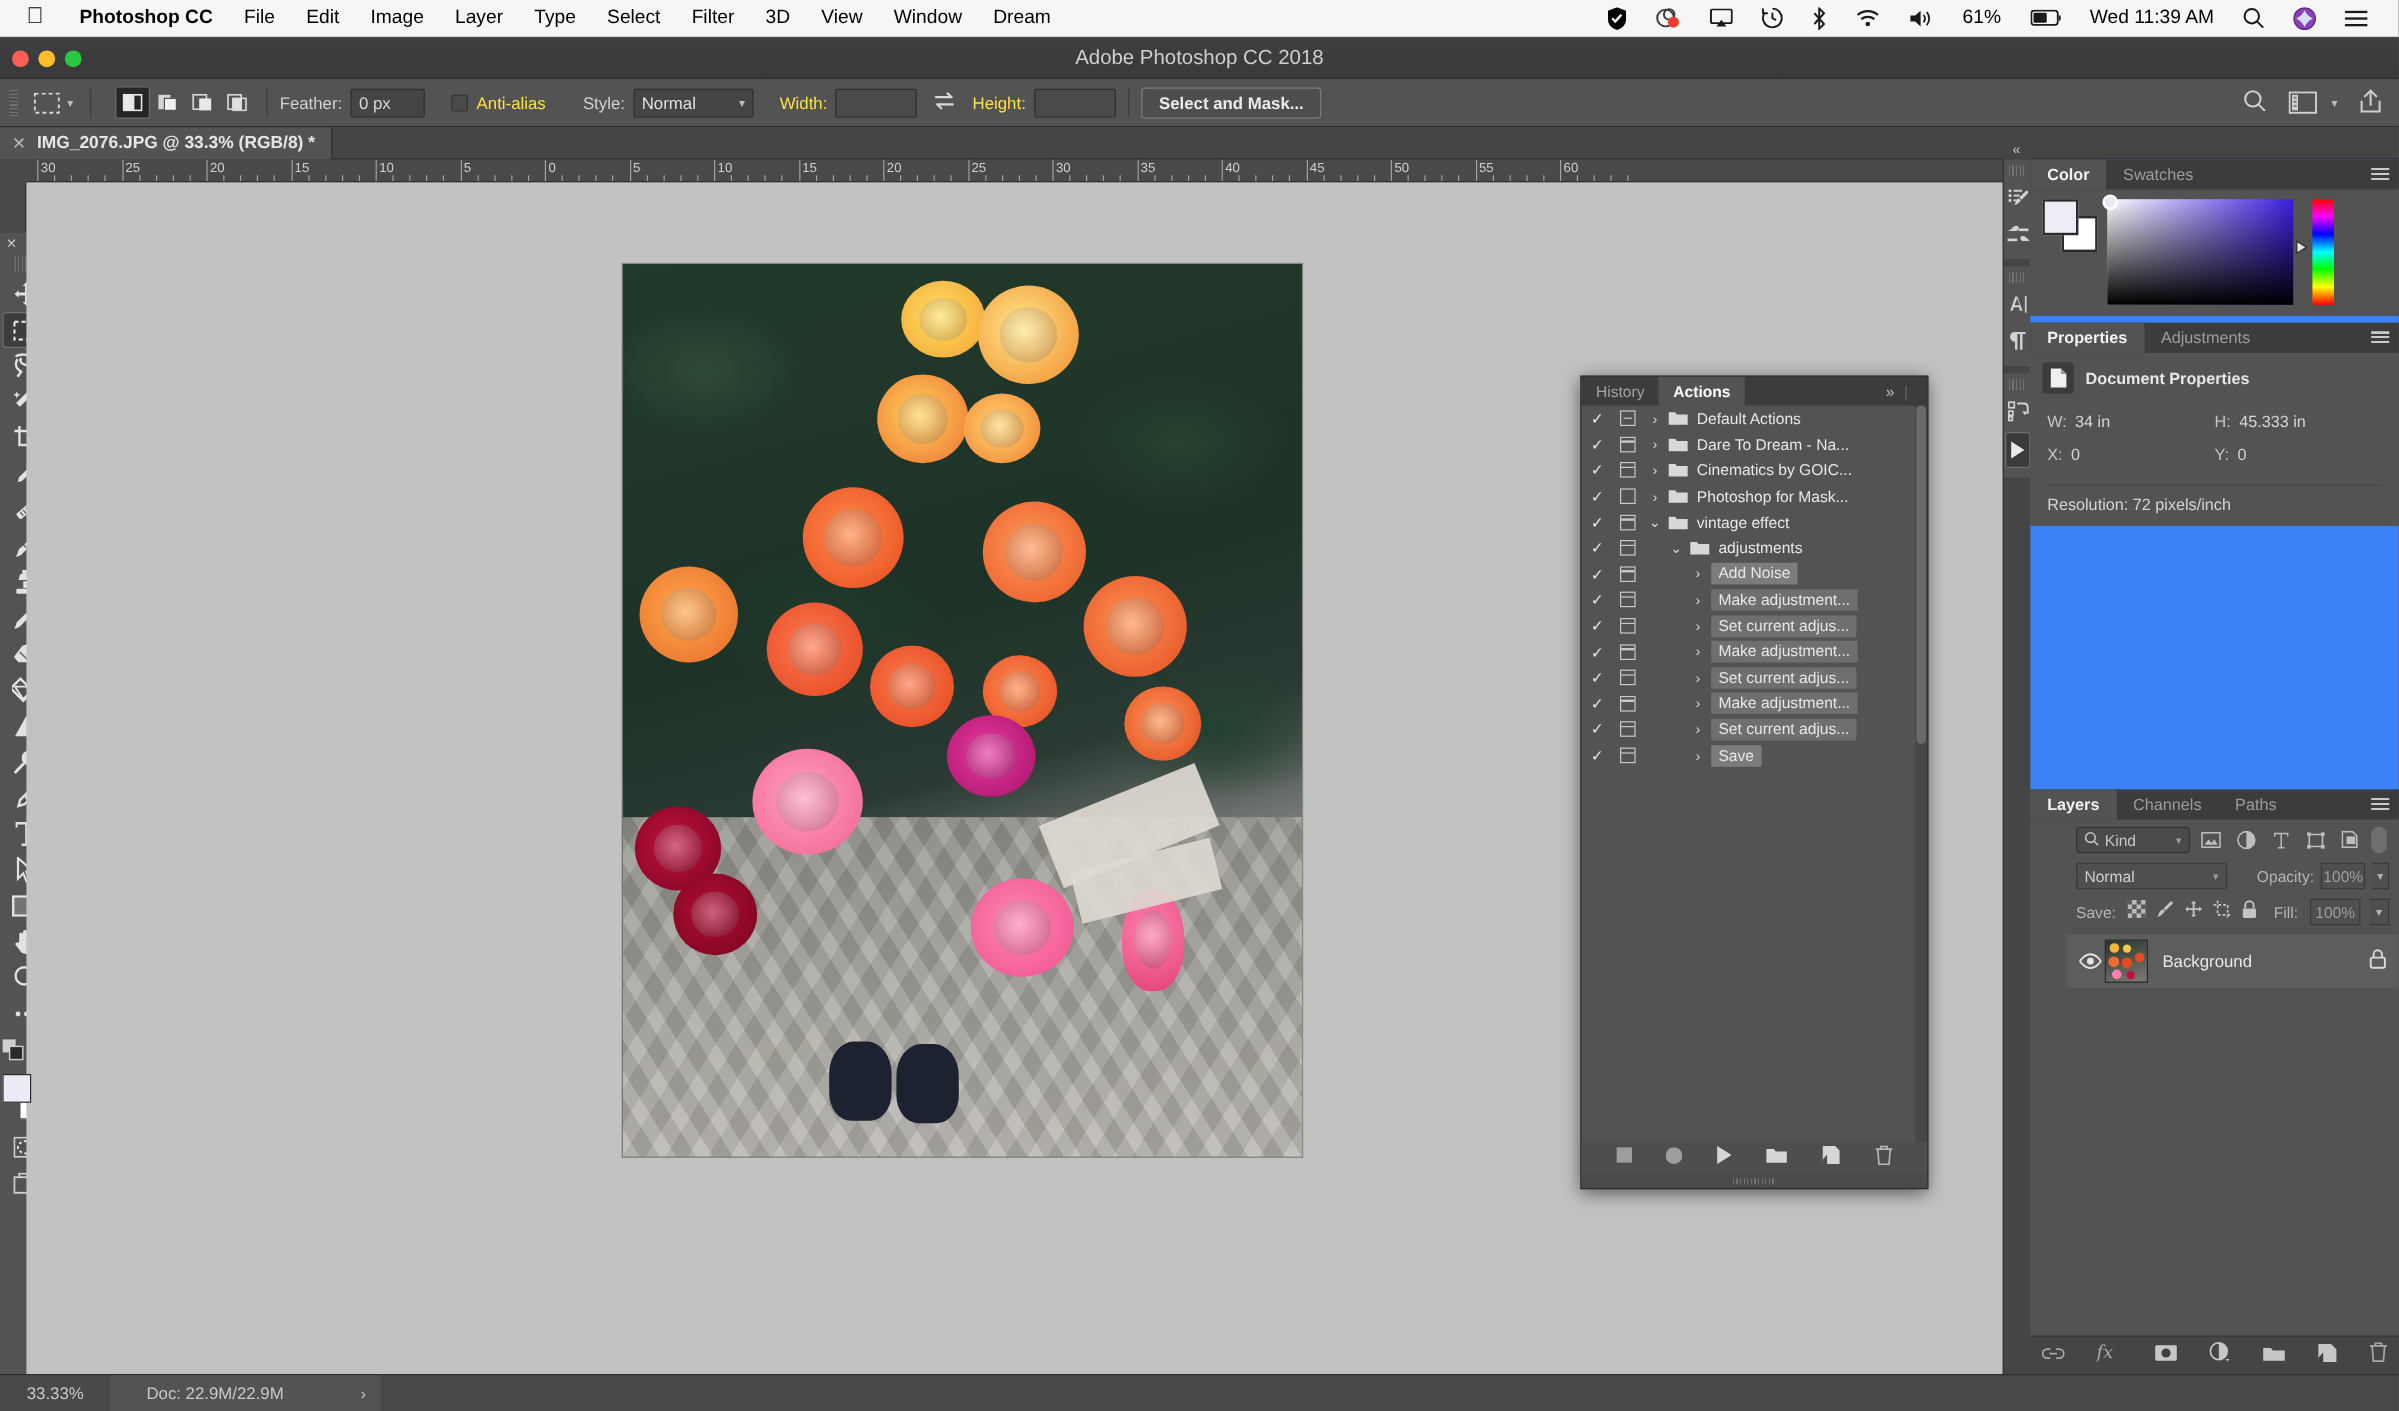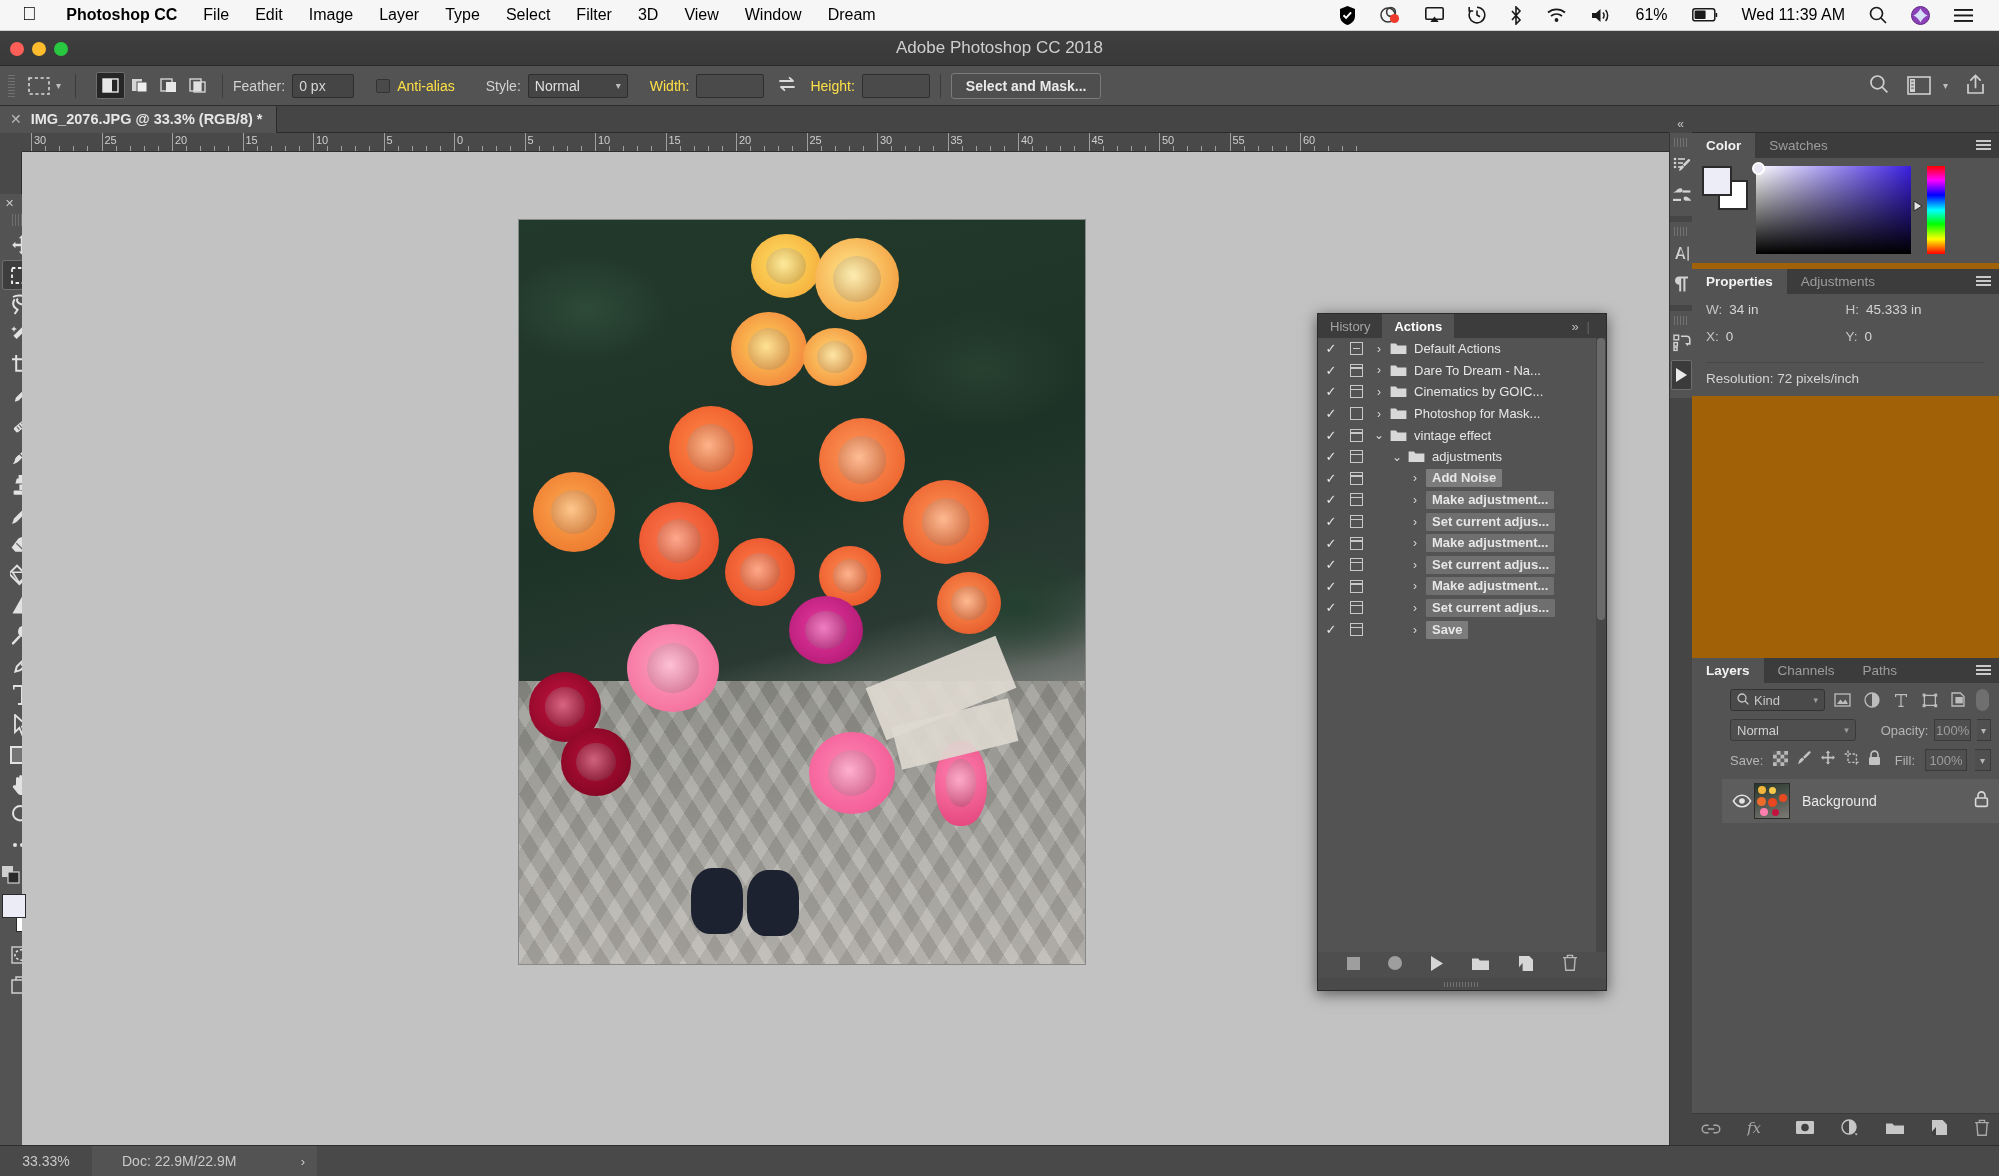--- a/index.html
+++ b/index.html
@@ -173,21 +173,21 @@
   .dock-collapse { position: absolute; right: 307px; top: 115px; width: 23px; height: 18px;
     color: #c4c4c4; font-size: 12px; display:flex; align-items:center; justify-content:center;
     background:#454545;}
   .dockgrp { margin: 0 0 6px; background: #535353; padding: 4px 0 6px; }
   .dockgrip { height: 9px; width: 14px; margin: 1px auto 3px;
     background-image: repeating-linear-gradient(to right,#8d8d8d 0 1px,transparent 1px 3px); opacity:.55;}
   .dockicon { width: 23px; height: 30px; display:flex; align-items:center; justify-content:center; }
   .dockicon.play { background:#3b3b3b; border:1px solid #6e6e6e; border-radius:2px; width:21px; margin:2px auto;}
 
   
-  .rightcol { position: absolute; right: 0; top: 133px; width: 307px; bottom: 31px; background:#a16207; }
+  .rightcol { position: absolute; right: 0; top: 133px; width: 307px; bottom: 31px; background:#3b82f6; }
 
   .panel { background: #454545; }
   .ptabs { height: 25px; background: #3c3c3c; display: flex; align-items: stretch; position: relative; }
   .ptab { padding: 0 14px; display: flex; align-items: center; color: #9d9d9d; font-size: 13.5px; }
   .ptab.active { background: #535353; color: #f2f2f2; font-weight: bold; }
   .pmenu { margin-left: auto; display: flex; align-items: center; padding: 0 8px; }
   .hamb { width: 15px; height: 11px;
     background-image: repeating-linear-gradient(to bottom,#c9c9c9 0 2px,transparent 2px 4px); }
   .pbody { background: #535353; }
 
@@ -259,21 +259,21 @@
   .ap-row { display:flex; align-items:center; height:21.6px; font-size:13px; color:#e3e3e3; }
   .ap-check { width:26px; display:flex; align-items:center; justify-content:center; color:#e6e6e6; font-size:13px;}
   .ap-box { width:24px; display:flex; align-items:center; justify-content:center; }
   .sqbox { width:13px; height:13px; border:1.5px solid #c8c8c8; position:relative; }
   .sqbox.mod::after { content:''; position:absolute; left:2px; right:2px; top:4.5px; height:1.5px; background:#c8c8c8;}
   .sqbox.line::after { content:''; position:absolute; left:0px; right:0px; top:2.5px; height:1.5px; background:#c8c8c8;}
   .sqbox.empty { }
   .ap-arrow { width:22px; display:flex; align-items:center; justify-content:center; color:#d6d6d6; font-size:12px;}
   .ap-folder { width:24px; display:flex; align-items:center; }
   .ap-name { color:#e7e7e7; }
-  .ap-name.cmd { background:#6f6f6f; padding: 1px 6px 2px; border-radius:1px; flex:0 0 auto;font-weight:bold; }
+  .ap-name.cmd { background:#6f6f6f; padding: 1px 6px 2px; border-radius:1px; flex:0 0 auto; }
   .ap-row.selected .ap-name.cmd { background:#7c7c7c; }
   .ap-scroll { position:absolute; right:0; top:24px; width:10px; bottom:38px; background:#474747; }
   .ap-scroll .thumb { position:absolute; left:1px; right:1px; top:0; height:46%; background:#6a6a6a; border-radius:4px;}
   .ap-bottom { position:absolute; left:0; right:0; bottom:12px; height:26px; background:#4e4e4e;
     display:flex; align-items:center; justify-content:center; gap:28px; }
   .ap-grip { position:absolute; left:0; right:0; bottom:0; height:12px; background:#4a4a4a;
     display:flex; align-items:center; justify-content:center;}
   .ap-grip i { display:block; width:36px; height:5px;
     background-image: repeating-linear-gradient(to right,#8d8d8d 0 1px,transparent 1px 3px); opacity:.6;}
 </style>
@@ -929,20 +929,29 @@
 
     <div class="panel" style="margin-top:6px;">
       <div class="ptabs">
         <div class="ptab active">Properties</div>
         <div class="ptab">Adjustments</div>
         <div class="pmenu">
             <i class="hamb"></i>
           </div>
       </div>
       <div class="pbody">
+        <div class="docprop-head">
+          <span class="docprop-icon">
+            <svg width="15" height="18" viewBox="0 0 15 18">
+                <path d="M1 1h8.4L14 5.6V17H1z" fill="#f0f0f0"></path>
+                <path d="M9.4 1v4.6H14" fill="#9b9b9b"></path>
+              </svg>
+          </span>
+          <span class="docprop-title">Document Properties</span>
+        </div>
         <div class="propgrid">
           <div class="prow">
             <span class="pcell">
               <span class="pkey">W:</span>
               <span>34 in</span>
             </span>
             <span class="pcell">
               <span class="pkey">H:</span>
               <span>45.333 in</span>
             </span>

